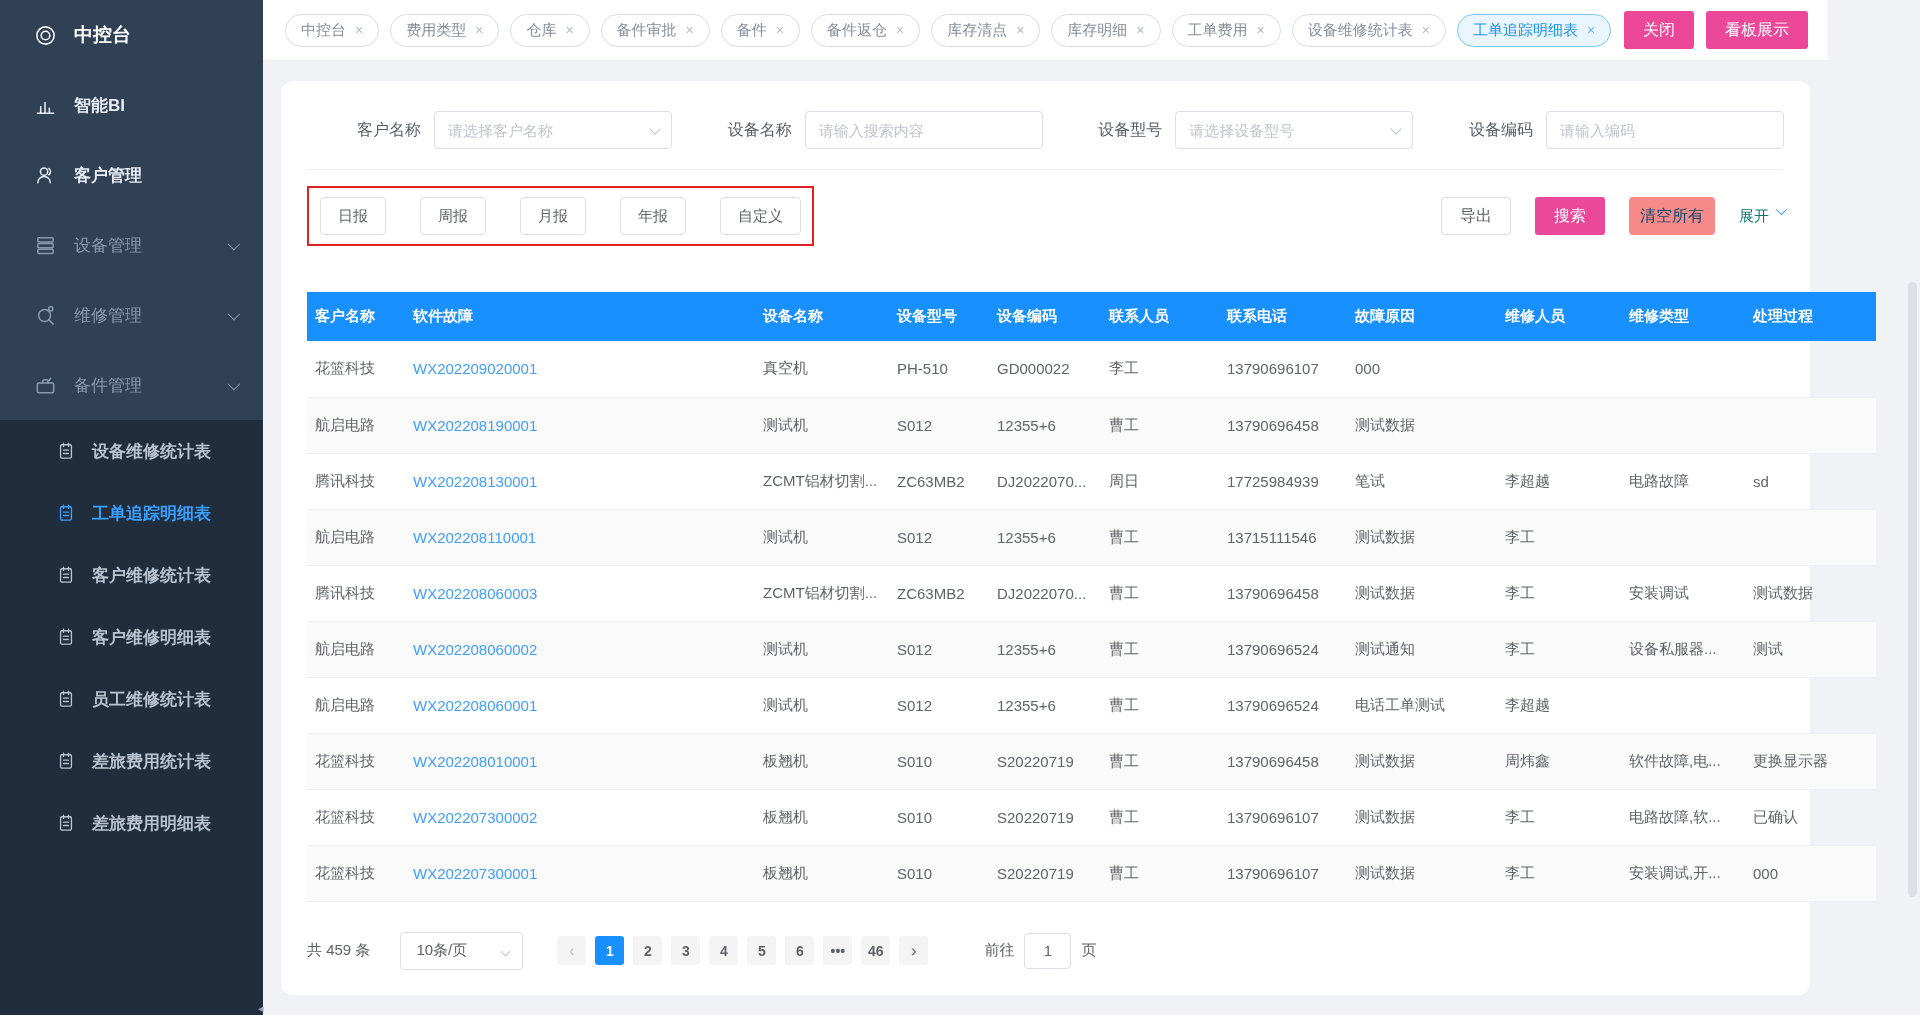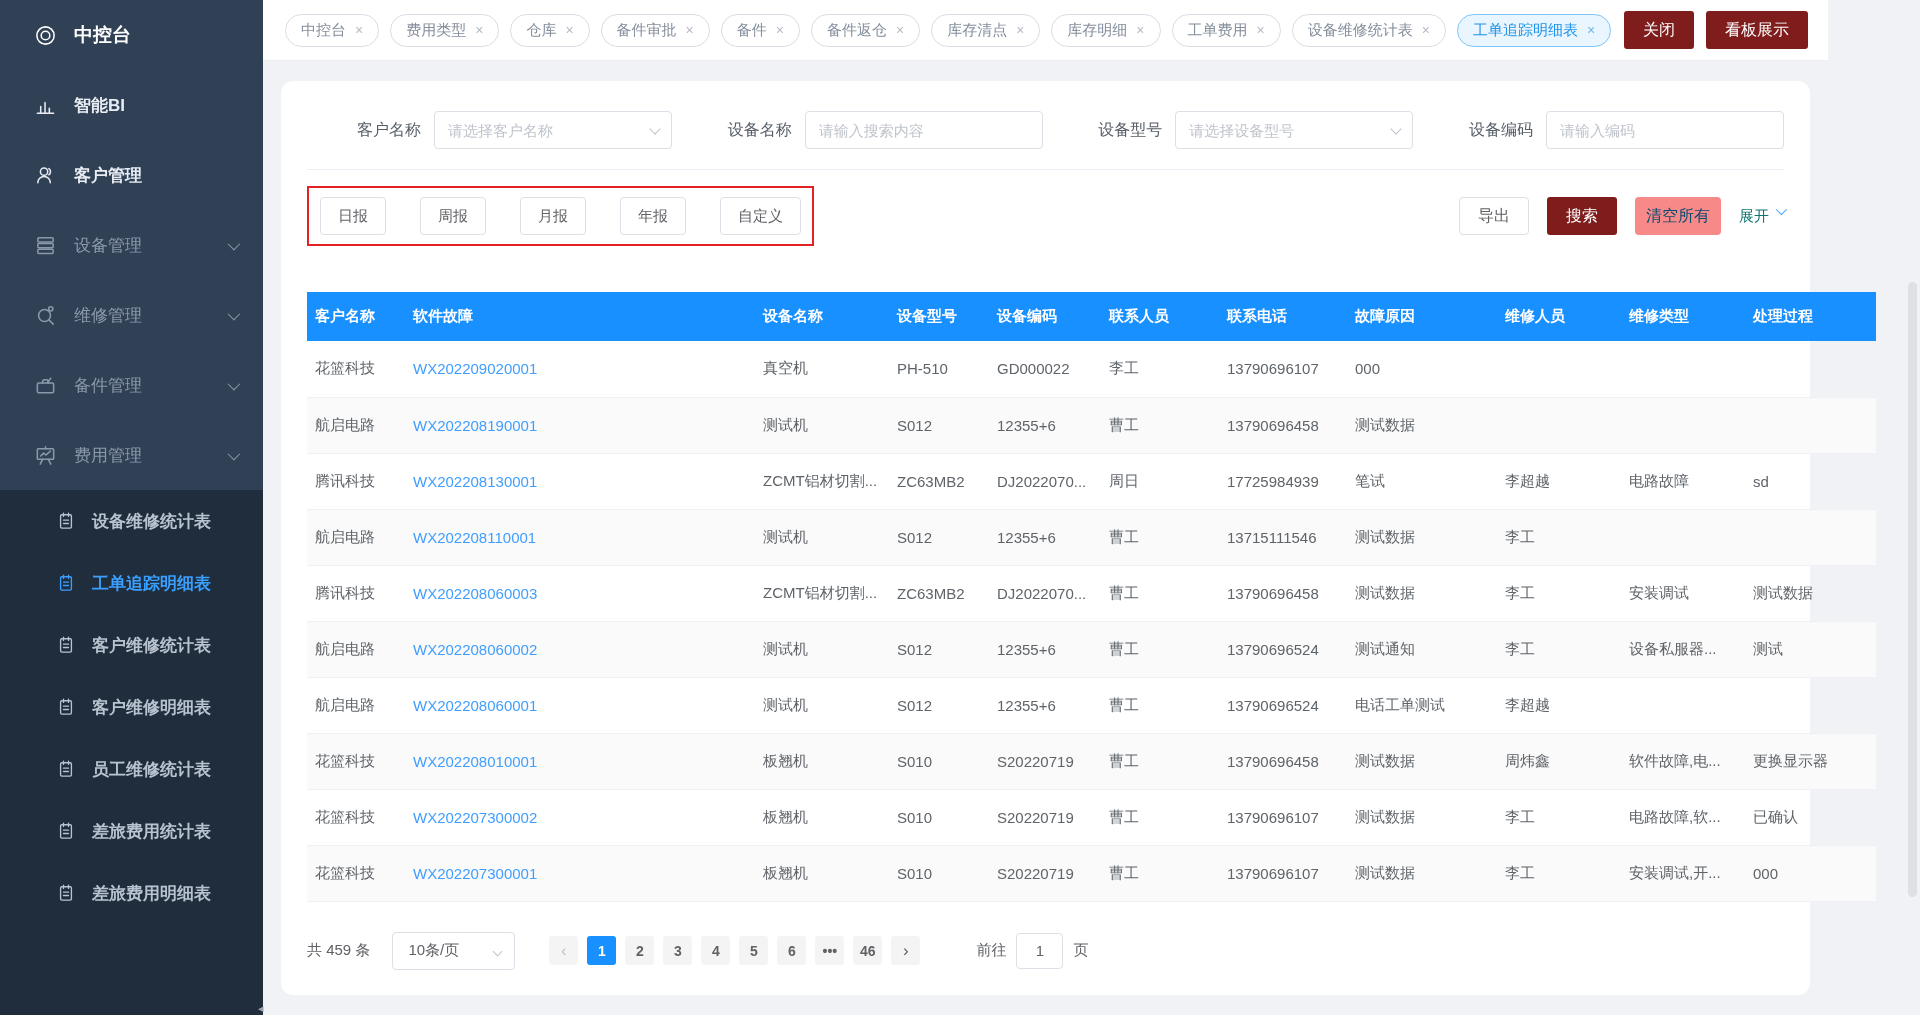--- a/index.html
+++ b/index.html
@@ -25,57 +25,57 @@
 
   
   .main { flex:1; display:flex; flex-direction:column; min-width:0; }
   .tabbar { height:61px; background:#fff; border-bottom:1px solid #ebedf0; display:flex; align-items:center; padding:0 20px 0 22px; gap:12px; flex-shrink:0; }
   .tabs { display:flex; gap:11px; flex:1; overflow:hidden; }
   .tab { height:33px; border:1px solid #d8dce2; border-radius:17px; background:#fff; display:flex; align-items:center; gap:9px; padding:0 15px; font-size:15px; color:#848e9c; cursor:pointer; white-space:nowrap; flex-shrink:0; }
   .tab .tab-close { font-size:14px; color:#b4bac3; line-height:1; cursor:pointer; }
   .tab.active { background:#eaf6ff; border-color:#7dc5f8; color:#1e93e8; }
   .tab.active .tab-close { color:#6db4e8; }
   .btn { border:none; border-radius:3px; cursor:pointer; font-family:inherit; }
-  .btn-primary { background:#7f1d1d; color:#fff; height:38px; padding:4px 19px; font-size:16px; }
+  .btn-primary { background:#ec4899; color:#fff; height:38px; padding:4px 19px; font-size:16px; }
   .btn-danger { background:#f78989; color:#0c4a6e; height:38px; padding:0 11px; font-size:16px; border-radius:4px; }
   .btn-plain { background:#fff; color:#606266; height:38px; padding:0 18px; font-size:16px; border:1px solid #dcdfe6; border-radius:4px; }
 
   .content { flex:1; padding:20px 18px; min-height:0; }
   .card { background:#fff; border-radius:12px; height:100%; padding:30px 26px 0 26px; position:relative; }
 
   
   .filter-row { display:flex; justify-content:space-between; padding:0 0 20px 50px; border-bottom:1px solid #ebeef5; }
   .filter { display:flex; align-items:center; }
   .filter label { font-size:16px; color:#555d66; margin-right:13px; white-space:nowrap; }
   .field { position:relative; width:238px; }
   .field input { width:100%; height:38px; border:1px solid #dcdfe6; border-radius:4px; padding:0 30px 0 13px; font-size:15px; color:#606266; font-family:inherit; outline:none; }
   .field input::placeholder { color:#c0c4cc; }
   .field .sel-chev { position:absolute; right:13px; top:14px; width:8px; height:8px; border-right:1.6px solid #c0c4cc; border-bottom:1.6px solid #c0c4cc; transform:rotate(45deg); }
 
   
   .actions-row { display:flex; align-items:center; margin-top:16px; }
   .red-box { border:2px solid #e52222; padding:9px 11px; display:inline-flex; }
   .report-group { display:flex; gap:34px; }
   .rbtn { height:38px; padding:0 17px; min-width:58px; background:#fff; border:1px solid #dcdfe6; border-radius:4px; font-size:15px; color:#606266; cursor:pointer; font-family:inherit; }
-  .toolbar-right { margin-left:auto; display:flex; align-items:center; gap:18px; }
+  .toolbar-right { margin-left:auto; display:flex; align-items:center; gap:24px; }
   .expand-link { display:flex; align-items:flex-start; gap:7px; color:#0f766e; font-size:15px; cursor:pointer; }
   .expand-link .chev { border-color:#409eff; width:8px; height:8px; }
 
   
   .table-wrap { margin-top:46px; }
   table { width:100%; border-collapse:collapse; table-layout:fixed; }
   thead th { background:#1890ff; color:#fff; font-weight:bold; font-size:15px; text-align:left; height:49px; padding:0 8px; white-space:nowrap; overflow:hidden; }
   tbody td { height:56px; font-size:15px; color:#5f6469; padding:0 8px; border-bottom:1px solid #edf0f4; white-space:nowrap; overflow:hidden; text-overflow:ellipsis; }
   tbody tr:nth-child(even) { background:#fafafa; }
   .link { color:#409eff; cursor:pointer; }
 
   
   .pagination { display:flex; align-items:center; margin-top:30px; color:#606266; font-size:15px; }
   .pg-total { margin-right:22px; }
-  .pg-size { position:relative; width:123px; height:38px; border:1px solid #dcdfe6; border-radius:4px; display:flex; align-items:center; padding-left:15px; color:#606266; cursor:pointer; margin-right:34px; }
+  .pg-size { position:relative; width:123px; height:38px; border:1px solid #dcdfe6; border-radius:4px; display:flex; align-items:center; padding-left:15px; color:#606266; cursor:pointer; margin-right:34px;margin-left:8px; }
   .pg-size .sel-chev { position:absolute; right:13px; top:15px; width:7px; height:7px; border-right:1.6px solid #c0c4cc; border-bottom:1.6px solid #c0c4cc; transform:rotate(45deg); }
   .pager { display:flex; align-items:center; gap:9px; }
   .page-btn { min-width:29px; height:29px; background:#f4f4f5; border:none; border-radius:3px; font-size:14px; font-weight:bold; color:#606266; cursor:pointer; font-family:inherit; padding:0 6px; }
   .page-btn.active { background:#1890ff; color:#fff; }
   .page-btn.nav { font-size:17px; font-weight:normal; }
   .page-btn.nav.disabled { color:#c0c4cc; cursor:default; }
   .goto { display:flex; align-items:center; gap:10px; margin-left:56px; }
   .goto input { width:47px; height:36px; border:1px solid #dcdfe6; border-radius:4px; text-align:center; font-size:15px; color:#606266; font-family:inherit; outline:none; }
 
   .v-scrollbar { position:fixed; right:3px; top:282px; width:9px; height:615px; background:#dde1e6; border-radius:5px; }
@@ -142,31 +142,20 @@
   </div>
         <div class="menu-item">
     <span class="icon mi-icon">
             <svg viewBox="0 0 24 24">
               <rect x="3.5" y="9.5" width="17" height="10" rx="1.5"></rect>
               <path d="M9 9.5V8a2 2 0 0 1 2-2h2a2 2 0 0 1 2 2v1.5"></path>
               <path d="M14 9l3.5-4.5"></path>
             </svg>
           </span>
     <span class="mi-label">备件管理</span>
-    <span class="chev mi-arrow down"></span>
-  </div>
-        <div class="menu-item">
-    <span class="icon mi-icon">
-            <svg viewBox="0 0 24 24">
-              <rect x="3.5" y="5" width="17" height="11" rx="1"></rect>
-              <path d="M7 12.5l3-3 2.5 2 4.5-4"></path>
-              <path d="M12 3v2M9 16l-2.5 5M15 16l2.5 5"></path>
-            </svg>
-          </span>
-    <span class="mi-label">费用管理</span>
     <span class="chev mi-arrow down"></span>
   </div>
       </nav>
     <div class="submenu" id="submenu">
         <div class="submenu-item">
     <span class="icon smi-icon">
             <svg viewBox="0 0 24 24">
               <rect x="5.5" y="4.5" width="13" height="16" rx="1.5"></rect>
               <path d="M9 2.5v4M15 2.5v4M9 11h6M9 15h6"></path>
             </svg>

